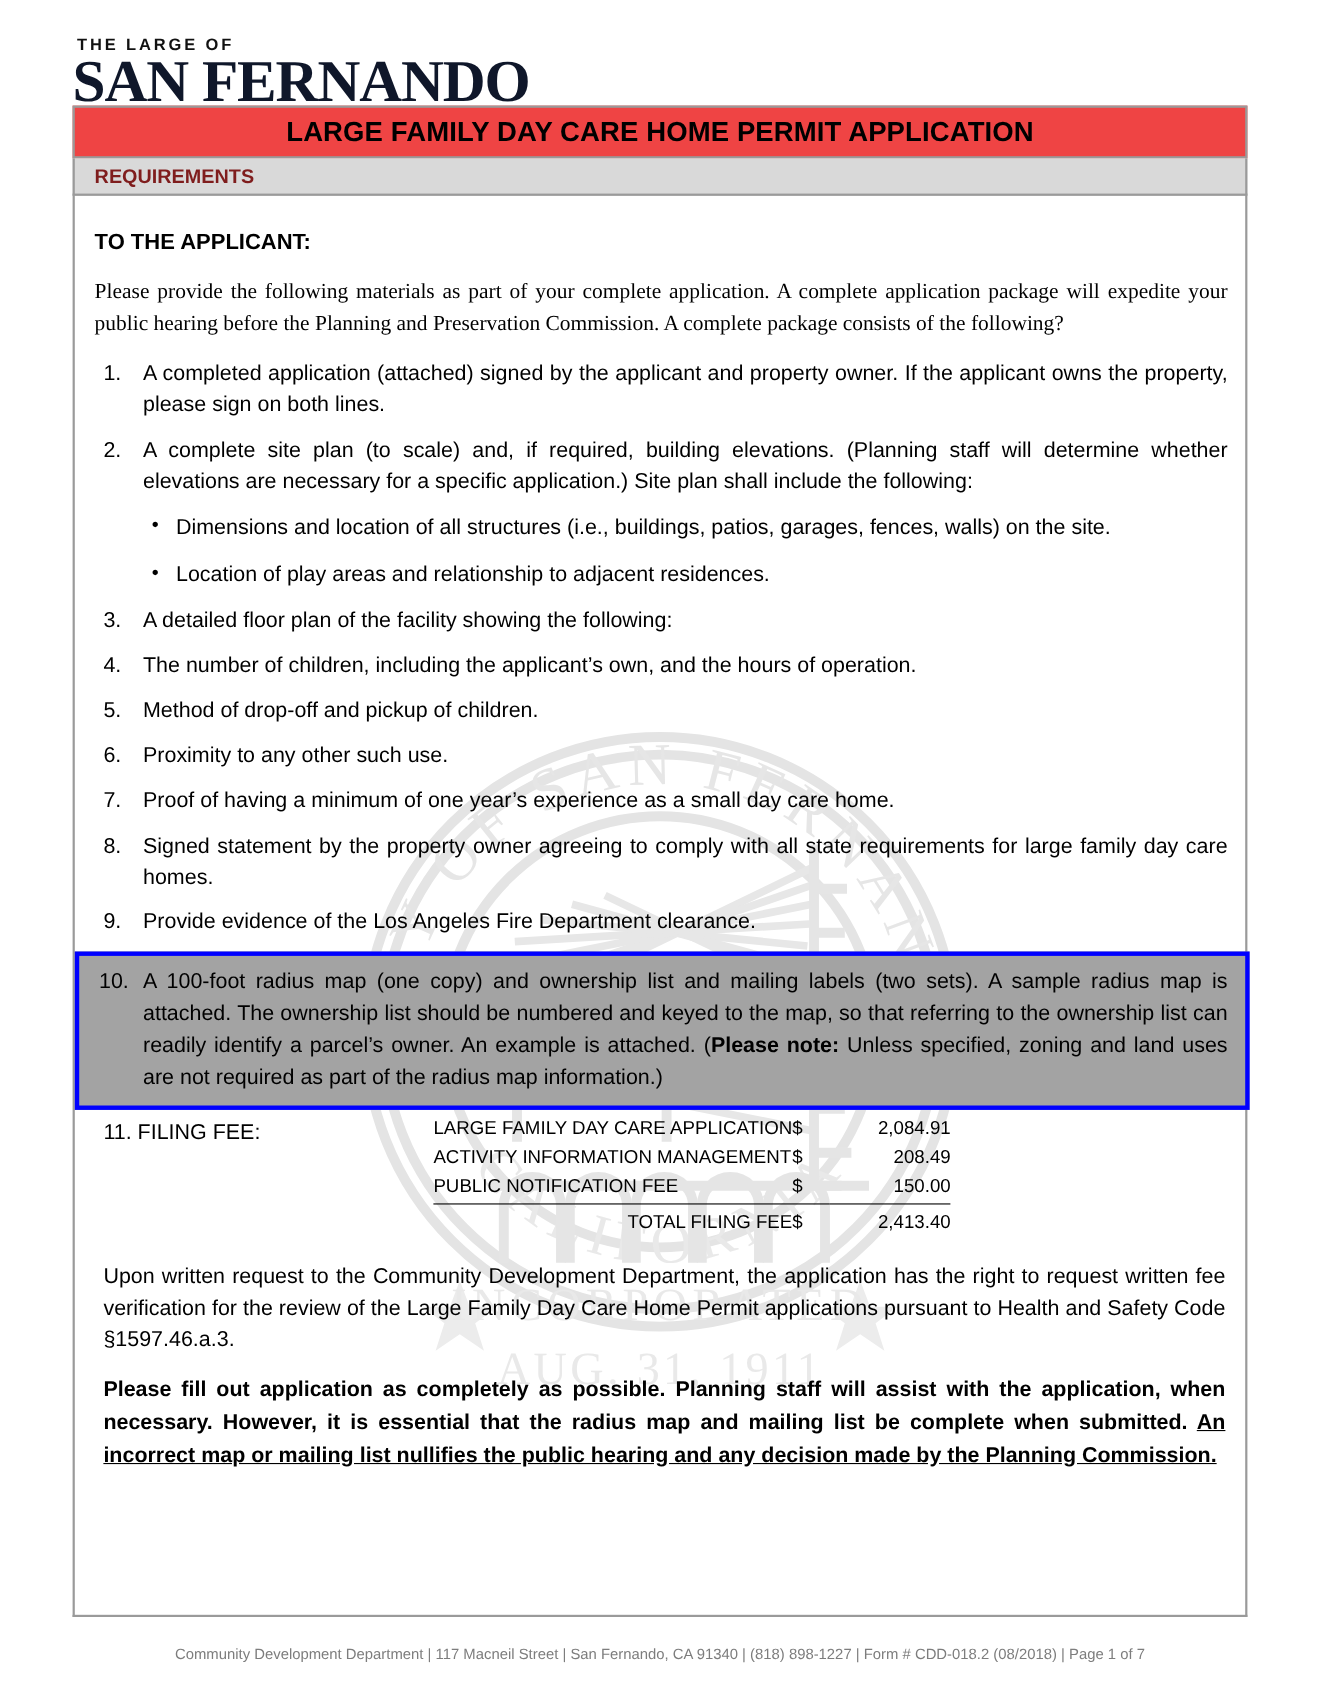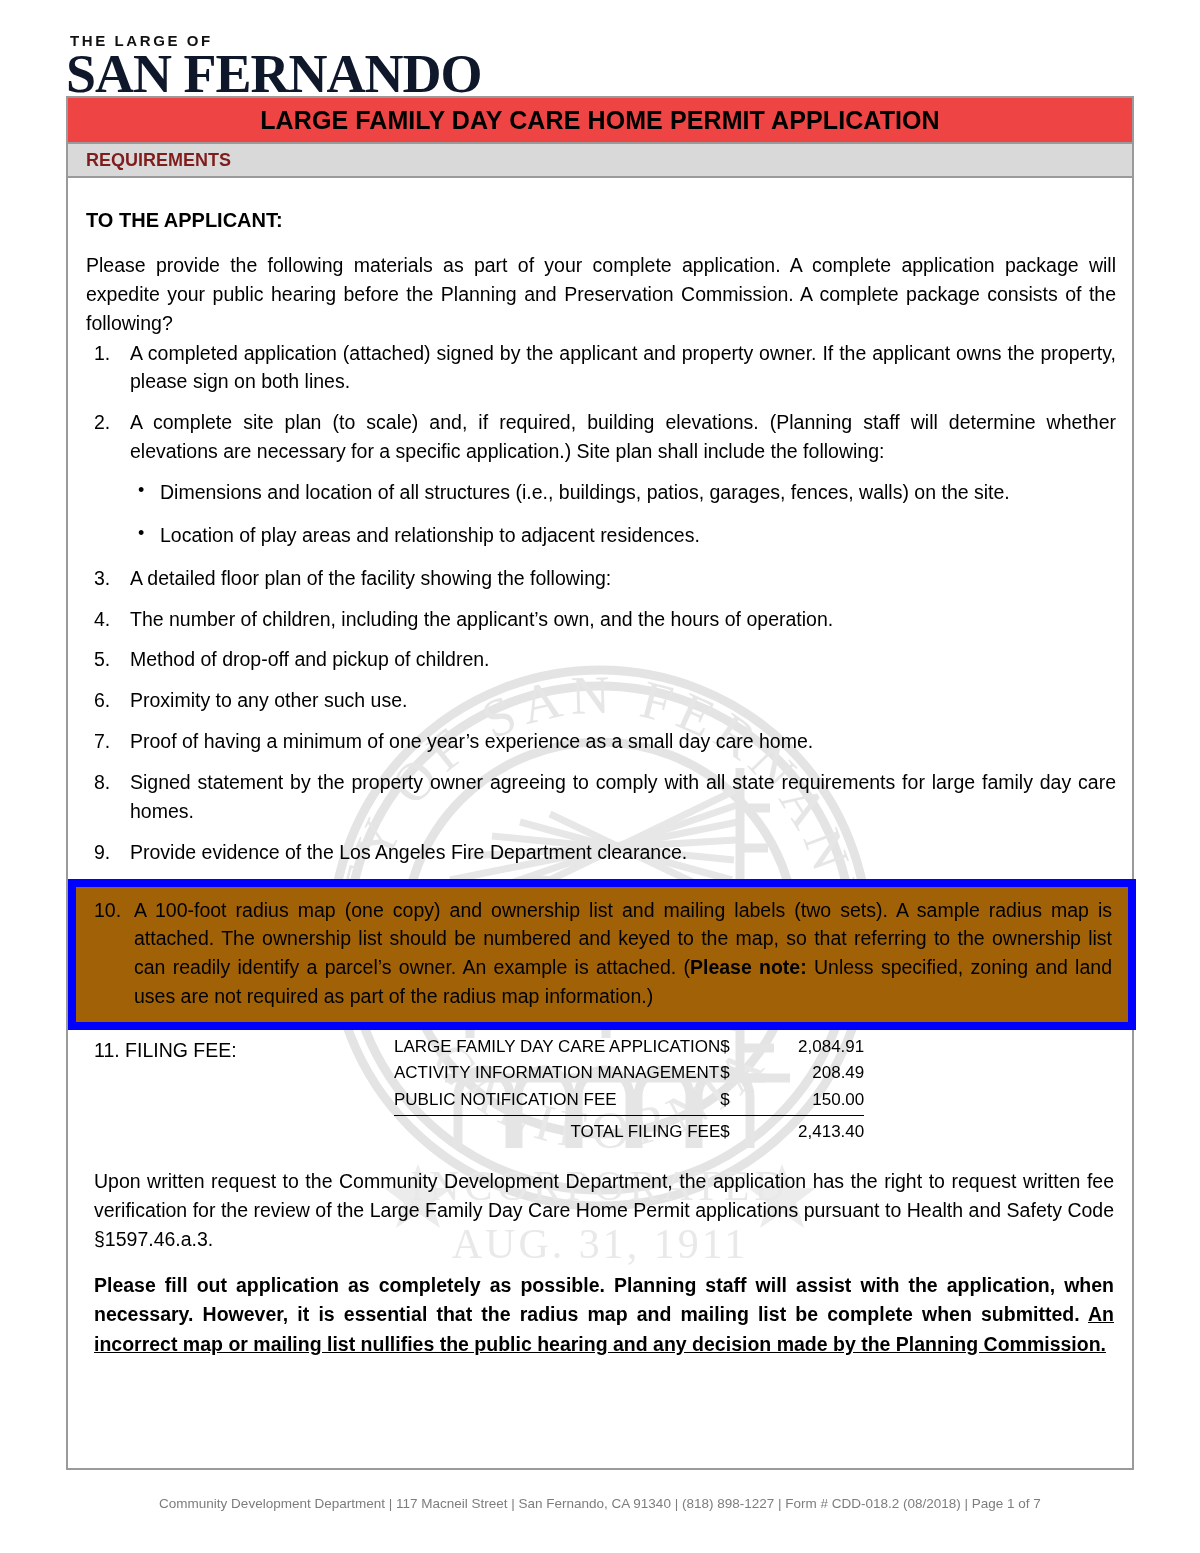--- a/index.html
+++ b/index.html
@@ -112,21 +112,23 @@
     font-size: 19.5px;
     line-height: 1.44;
   }
   .applicant-head {
     font-weight: bold;
     font-size: 20px;
     margin-bottom: 16px;
   }
   .intro-para {
     text-align: justify;
+    margin-bottom: 16px;
     line-height: 1.5;
+    font-family: Liberation Serif, serif;
   }
 
   ol.req-list {
     list-style: none;
     margin: 0;
     padding: 0;
   }
   ol.req-list > li {
     position: relative;
     padding-left: 44px;
@@ -160,22 +162,22 @@
     font-size: 18px;
   }
   .li-tight { margin-bottom: 12px; }
 
   
   .item10-wrap {
     position: relative;
     margin: 8px 0 0 -18px;
     width: 1068px;
     box-sizing: border-box;
-    border: 8px solid #0c4a6e;
-    background: #a16207;
+    border: 4px solid #0c4a6e;
+    background: #a3a3a3;
     z-index: 5;
     padding: 9px 16px 11px 14px;
   }
   .item10-wrap .item10-body {
     position: relative;
     padding-left: 44px;
     text-align: justify;
     line-height: 1.48;
   }
   .item10-wrap .num {

